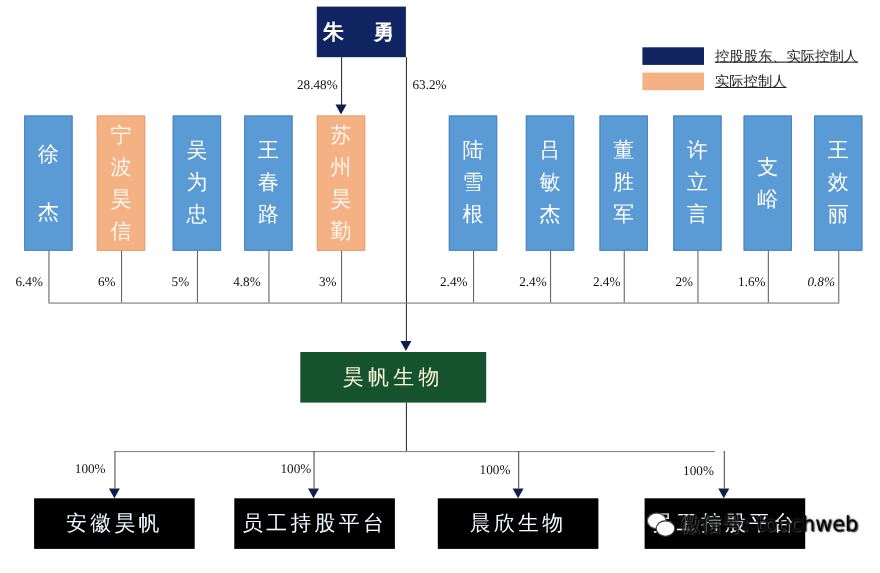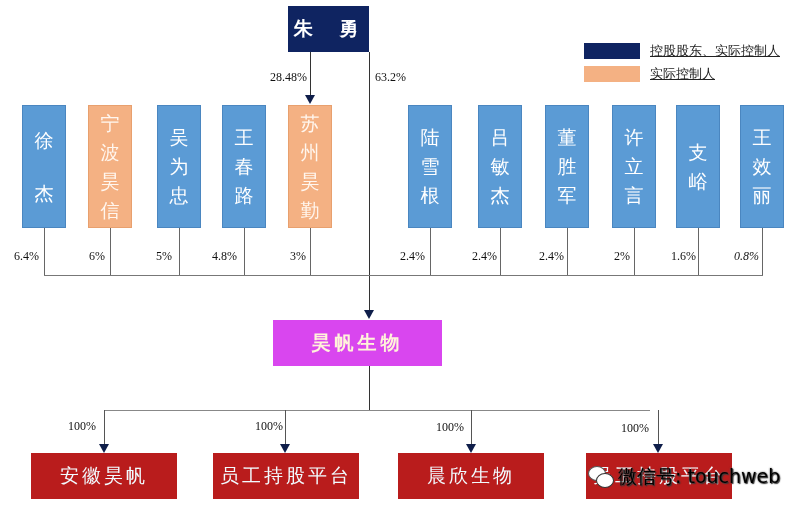--- a/index.html
+++ b/index.html
@@ -6,22 +6,22 @@
     body { width: 800px; height: 521px; position: relative; overflow: hidden;
            font-family: "DejaVu Serif", "Liberation Serif", serif; }
     .box { position: absolute; display: flex; align-items: center; justify-content: center;
            color: #ffffff; box-sizing: border-box; }
     .top-box { background: #0f2461; font-size: 19px; letter-spacing: 10px; padding-left: 5px; font-weight: bold; }
     .person { width: 44px; height: 123px; font-size: 19px; line-height: 29px;
               flex-direction: column; text-align: center; }
     .person span { display: block; }
     .blue { background: #5b9bd5; border: 1px solid #4a86c0; }
     .peach { background: #f4b183; border: 1px solid #e8a06e; color: #fff6ee; }
-    .company { background: #d946ef; font-size: 19px; letter-spacing: 4px; color: #fff3da; font-weight: bold; }
-    .sub { background: #b91c1c; font-size: 19px; letter-spacing: 3px; color: #f2fbff; }
+    .company { background: #14532d; font-size: 19px; letter-spacing: 4px; color: #fff3da; }
+    .sub { background: #000000; font-size: 19px; letter-spacing: 3px; color: #f2fbff; }
     .pct { position: absolute; font-size: 12px; color: #111; font-family: "Liberation Serif", "DejaVu Serif", serif; }
     .line-v { position: absolute; width: 1px; background: #666; }
     .line-h { position: absolute; height: 1px; background: #777; }
     .arrow { position: absolute; width: 0; height: 0; border-left: 5px solid transparent;
              border-right: 5px solid transparent; border-top: 9px solid #0f1e4a; }
     .legend-swatch { position: absolute; width: 56px; height: 16px; }
     .legend-label { position: absolute; font-size: 13px; color: #222; white-space: nowrap; text-decoration: underline; }
     .watermark { position: absolute; left: 588px; top: 464px; display: flex; align-items: center;
                  font-family: "DejaVu Sans", sans-serif; font-size: 19px; color: #000000;
                  text-shadow: 0 0 2px #555, 1px 1px 1px #333; white-space: nowrap; }

